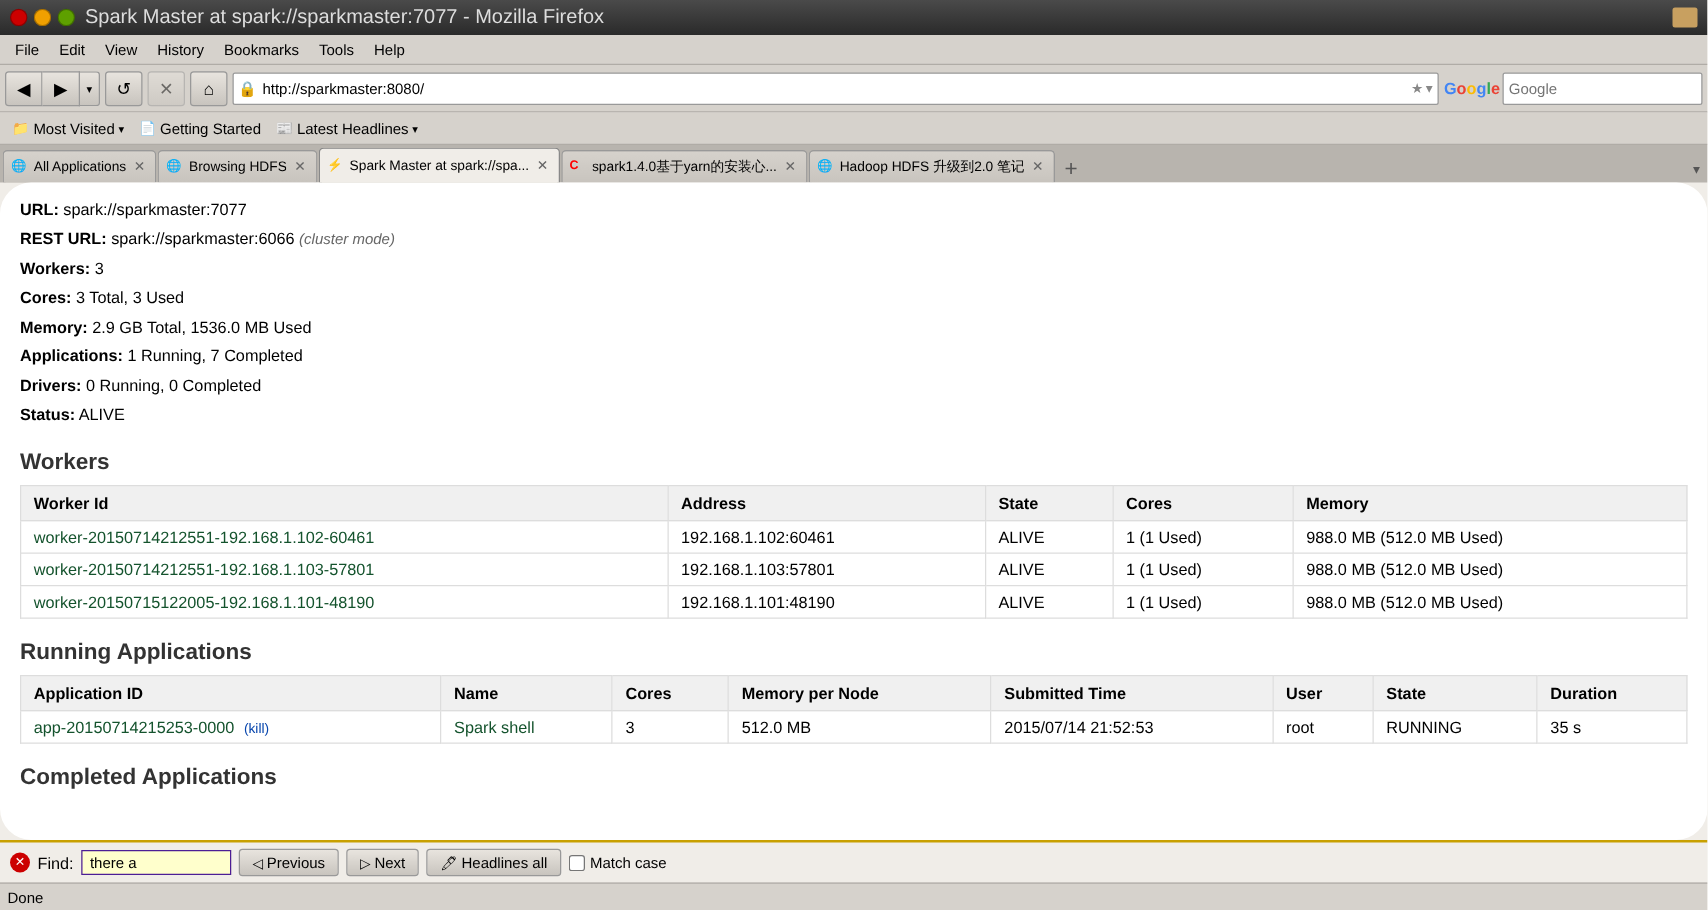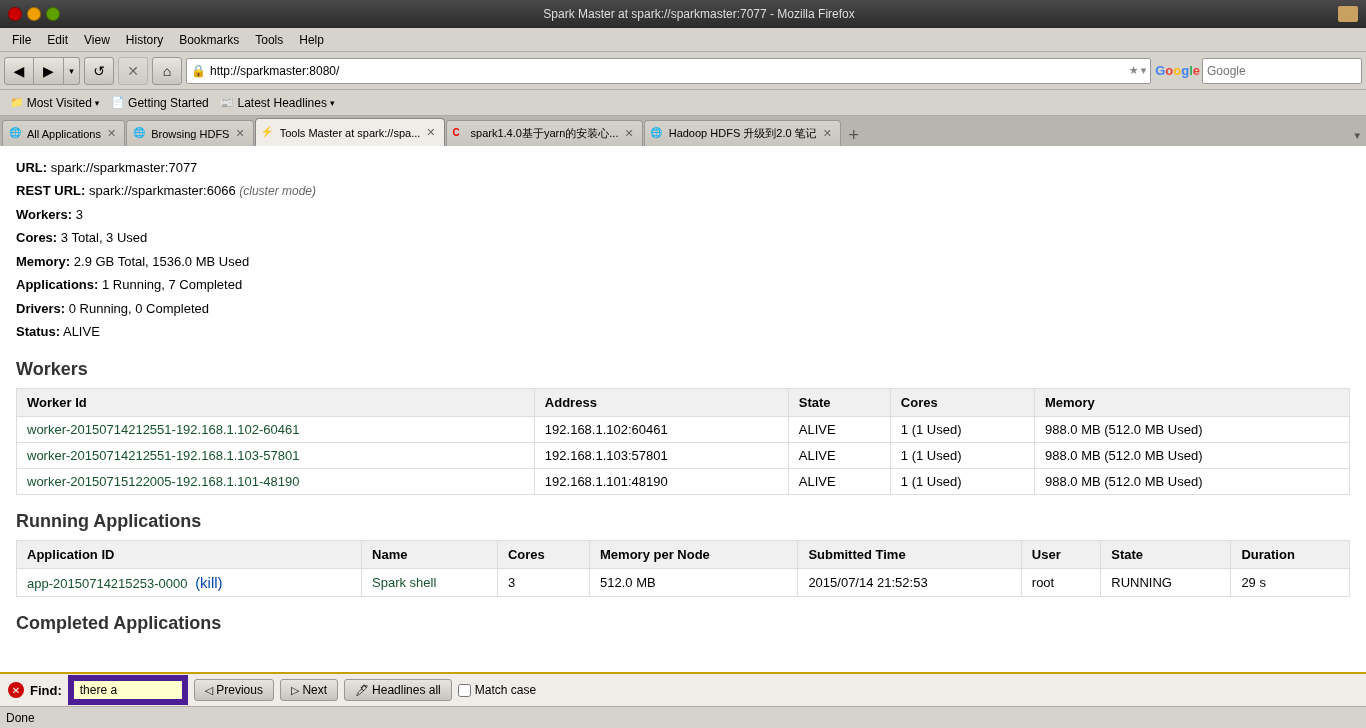--- a/index.html
+++ b/index.html
@@ -12,21 +12,21 @@
       display: flex;
       align-items: center;
       padding: 0 8px;
       gap: 8px;
     }
     .title-bar-buttons { display: flex; gap: 5px; align-items: center; }
     .tb-btn { width: 14px; height: 14px; border-radius: 50%; border: 1px solid rgba(0,0,0,0.3); cursor: pointer; }
     .tb-close { background: #cc0000; }
     .tb-min { background: #f0a000; }
     .tb-max { background: #5ea000; }
-    .title-text { color: #ddd; font-size: 12px; flex: 1; text-align: center; }
+    .title-text { color: #ddd; font-size: 16px; flex: 1; text-align: left; }
 
     
     .menu-bar {
       background: #d6d2cc;
       height: 24px;
       display: flex;
       align-items: center;
       padding: 0 4px;
       border-bottom: 1px solid #b0aca6;
     }
@@ -126,33 +126,34 @@
     .tab-close { font-size: 11px; color: #666; cursor: pointer; padding: 1px 2px; border-radius: 2px; }
     .tab-add { width: 24px; height: 22px; background: transparent; border: none; cursor: pointer; font-size: 18px; color: #555; display: flex; align-items: center; justify-content: center; }
     .tab-scroll { display: flex; align-items: center; margin-left: auto; font-size: 11px; color: #555; cursor: pointer; padding: 4px; }
 
     
     .main-content {
       flex: 1;
       background: white;
       overflow-y: auto;
       padding: 10px 16px;
+      border-radius: 25px;
     }
     .info-section { margin-bottom: 16px; font-size: 13px; line-height: 1.8; }
     .info-section .label { font-weight: bold; }
     .cluster-mode { font-style: italic; color: #666; font-size: 12px; }
 
     h2 { font-size: 18px; font-weight: bold; margin: 16px 0 8px 0; color: #333; }
 
     table { border-collapse: collapse; width: 100%; margin-bottom: 16px; }
     table thead tr { background: #f5f5f5; }
     table th { text-align: left; padding: 6px 10px; font-size: 13px; font-weight: bold; border: 1px solid #ddd; background: #f0f0f0; }
     table td { padding: 5px 10px; font-size: 13px; border: 1px solid #ddd; }
     .link { color: #14532d; text-decoration: none; cursor: pointer; }
-    .kill-link { color: #0645ad; text-decoration: none; cursor: pointer; margin-left: 4px; font-size: 15px; }
+    .kill-link { color: #0645ad; text-decoration: none; cursor: pointer; margin-left: 4px; font-size: 11px; }
 
     
     .status-bar {
       background: #d6d2cc;
       height: 22px;
       border-top: 1px solid #b0aca6;
       display: flex;
       align-items: center;
       font-size: 12px;
       padding: 0 6px;
@@ -163,22 +164,22 @@
       background: #f0ede8;
       height: 34px;
       border-top: 2px solid #c8a000;
       display: flex;
       align-items: center;
       padding: 0 8px;
       gap: 6px;
       font-size: 13px;
     }
     .find-close { width: 16px; height: 16px; background: #cc0000; border-radius: 50%; border: none; cursor: pointer; color: white; font-size: 10px; display: flex; align-items: center; justify-content: center; }
-    .find-label { font-weight: bold; }
-    .find-input { border: 6px solid #4c1d95; padding: 2px 6px; font-size: 12px; width: 120px; background: #ffffcc; outline: none; }
+    .find-label { font-weight: normal; }
+    .find-input { border: 1px solid #4c1d95; padding: 2px 6px; font-size: 12px; width: 120px; background: #ffffcc; outline: none; }
     .find-btn {
       padding: 3px 10px;
       background: linear-gradient(to bottom, #e8e4de, #c8c4be);
       border: 1px solid #999;
       border-radius: 3px;
       cursor: pointer;
       font-size: 12px;
       display: flex; align-items: center; gap: 3px;
     }
     .find-arrow { font-size: 11px; }
@@ -260,21 +261,21 @@
     <span class="tab-label">All Applications</span>
     <span class="tab-close">✕</span>
   </div>
   <div class="tab">
     <span class="tab-favicon">🌐</span>
     <span class="tab-label">Browsing HDFS</span>
     <span class="tab-close">✕</span>
   </div>
   <div class="tab active">
     <span class="tab-favicon" style="color:orange;">⚡</span>
-    <span class="tab-label">Tools Master at spark://spa...</span>
+    <span class="tab-label">Spark Master at spark://spa...</span>
     <span class="tab-close">✕</span>
   </div>
   <div class="tab">
     <span class="tab-favicon" style="color:red;font-weight:bold;font-size:10px;">C</span>
     <span class="tab-label">spark1.4.0基于yarn的安装心...</span>
     <span class="tab-close">✕</span>
   </div>
   <div class="tab">
     <span class="tab-favicon">🌐</span>
     <span class="tab-label">Hadoop HDFS 升级到2.0 笔记</span>
@@ -351,21 +352,21 @@
     <td>
       <a class="link" href="#">app-20150714215253-0000</a>
       <a class="kill-link" href="#">(kill)</a>
     </td>
     <td><a class="link" href="#">Spark shell</a></td>
     <td>3</td>
     <td>512.0 MB</td>
     <td>2015/07/14 21:52:53</td>
     <td>root</td>
     <td>RUNNING</td>
-    <td>29 s</td>
+    <td>35 s</td>
   </tr>
       </tbody>
   </table>
 
   <h2>Completed Applications</h2>
 </div>
 
 <div class="find-bar">
   <button class="find-close">✕</button>
   <span class="find-label">Find:</span>

